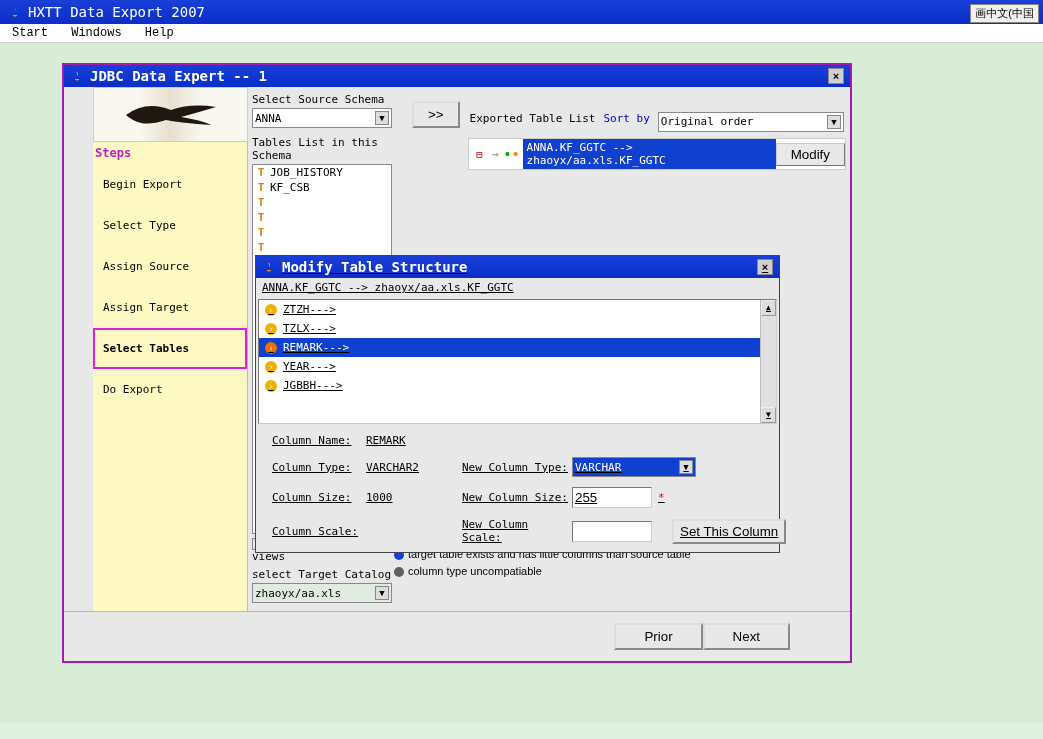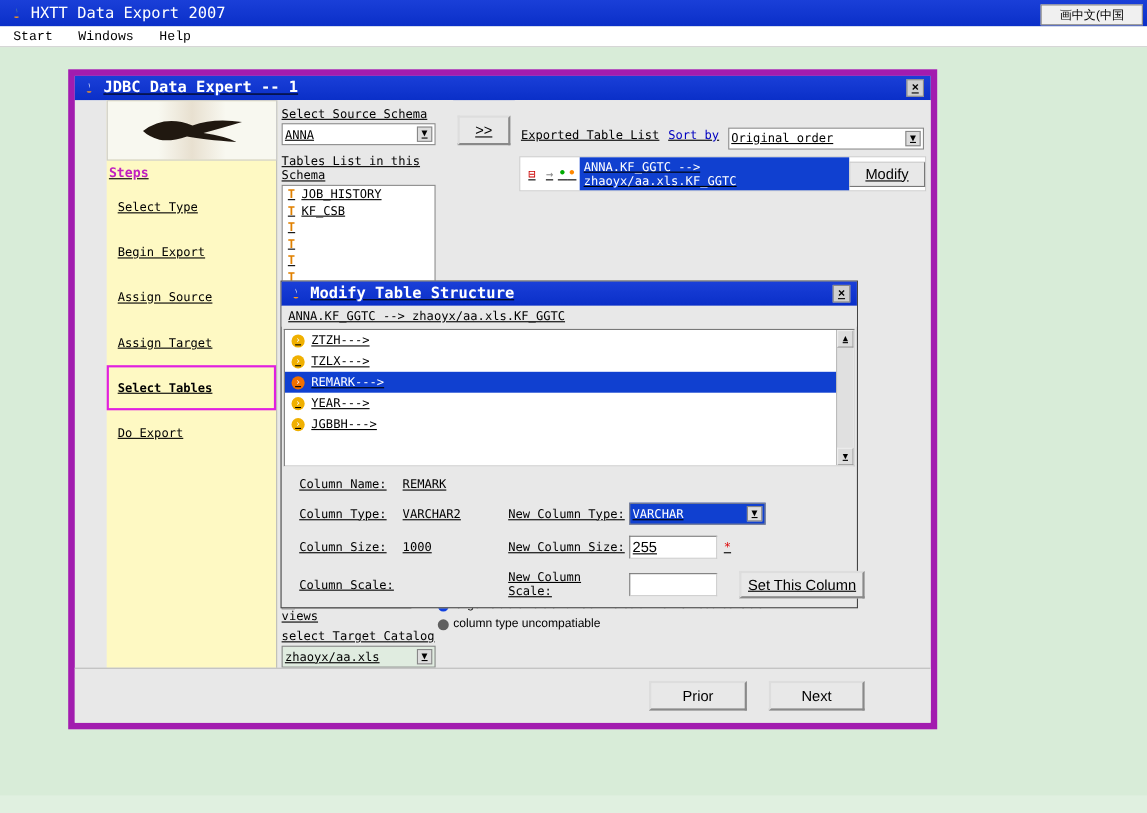--- a/index.html
+++ b/index.html
@@ -1,24 +1,24 @@
 <!DOCTYPE html>
 <html><head>
 <meta charset="utf-8">
 <style>
 * { box-sizing: border-box; margin: 0; padding: 0; }
 body { font-family: "Lucida Console", Monaco, monospace; font-size: 11px; background: #e0f0e0; width: 1043px; height: 739px; overflow: hidden; }
 .titlebar { background: linear-gradient(to bottom, #1a3fd8, #0a2fc8); color: #fff; padding: 4px 8px; font-size: 14px; display: flex; align-items: center; gap: 6px; }
 .java-icon { width: 14px; height: 14px; display: inline-block; }
 .java-icon svg { width: 100%; height: 100%; }
-.lang-badge { position: absolute; top: 4px; right: 4px; background: #f0f0f0; border: 1px solid #888; padding: 1px 16px; font-size: 11px; font-family: sans-serif; }
+.lang-badge { position: absolute; top: 4px; right: 4px; background: #f0f0f0; border: 1px solid #888; padding: 1px 4px; font-size: 11px; font-family: sans-serif; }
 .menubar { background: #fff; padding: 2px 4px; font-family: Liberation Mono, monospace; font-size: 12px; border-bottom: 1px solid #ccc; }
 .menubar span { padding: 2px 8px; cursor: default; }
 .desktop { background: #d8ecd8; width: 100%; height: 680px; position: relative; padding: 10px; }
-.internal-window { position: absolute; background: #e8e8e8; border: 6px solid #a21caf; text-decoration: underline; }
+.internal-window { position: absolute; background: #e8e8e8; border: 2px solid #a21caf; }
 .internal-titlebar { background: linear-gradient(to bottom, #1a3fd8, #0a2fc8); color: #fff; padding: 3px 6px; font-size: 14px; font-weight: bold; display: flex; align-items: center; gap: 6px; }
 .close-x { margin-left: auto; background: #d0d0d0; color: #000; width: 16px; height: 16px; text-align: center; line-height: 14px; font-weight: bold; cursor: pointer; border: 1px solid #888; font-family: sans-serif; font-size: 11px; }
 .wizard-body { display: flex; height: 555px; }
 .steps-panel { width: 155px; background: #fef9c3; border-right: 1px solid #bbb; position: relative; margin-left: 29px; }
 .eagle-img { width: 155px; height: 55px; background: linear-gradient(to right, #f8f8f0 30%, #e8e0d0 50%, #f8f8f0 70%); border: 1px solid #ccc; display: flex; align-items: center; justify-content: center; }
 .eagle-img svg { width: 100px; height: 40px; }
 .steps-title { color: #c020c0; font-weight: bold; padding: 4px 2px; font-size: 12px; }
 .step-item { padding: 12px 8px; cursor: default; border: 2px solid transparent; }
 .step-item.active { border: 2px solid #e020e0; font-weight: bold; }
 .center-panel { width: 160px; padding: 4px; background: #e8e8e8; }
@@ -42,21 +42,21 @@
 .modify-btn { background: #e8e8e8; border: 1px outset #ccc; padding: 3px 14px; cursor: pointer; }
 .legend { position: absolute; bottom: 80px; left: 330px; width: 500px; font-size: 11px; font-family: sans-serif; line-height: 1.6; }
 .legend-row { display: flex; gap: 20px; }
 .legend-item { display: flex; align-items: center; gap: 4px; }
 .dot { width: 10px; height: 10px; border-radius: 50%; display: inline-block; }
 .dot-blue { background: #1040e0; }
 .dot-yellow { background: #e0b010; }
 .dot-orange { background: #f09000; }
 .dot-gray { background: #606060; }
 .cb-box { width: 12px; height: 12px; border: 1px solid #888; display: inline-block; vertical-align: middle; }
-.bottom-bar { position: absolute; bottom: 0; left: 0; right: 0; height: 50px; border-top: 1px solid #bbb; background: #e8e8e8; display: flex; justify-content: flex-end; align-items: center; gap: 20px; padding-right: 60px; }
+.bottom-bar { position: absolute; bottom: 0; left: 0; right: 0; height: 50px; border-top: 1px solid #bbb; background: #e8e8e8; display: flex; justify-content: flex-end; align-items: center; padding-right: 60px; }
 .nav-btn { padding: 4px 28px; background: #e8e8e8; border: 2px outset #ddd; cursor: pointer; }
 
 .modal { position: absolute; left: 255px; top: 212px; width: 525px; background: #e8e8e8; border: 1px solid #444; z-index: 10; text-decoration: underline; }
 .modal-path { padding: 3px 6px; font-size: 11px; background: #e8e8e8; }
 .col-list { height: 125px; background: #fff; border: 1px inset #ccc; margin: 2px 2px; overflow: hidden; position: relative; display: flex; }
 .col-list-inner { flex: 1; }
 .col-item { display: flex; align-items: center; padding: 3px 6px; gap: 6px; }
 .col-item.selected { background: #1040d0; color: #fff; }
 .arrow-icon { width: 12px; height: 12px; border-radius: 50%; background: #f0b000; display: inline-flex; align-items: center; justify-content: center; color: #fff; font-size: 9px; }
 .arrow-icon.sel { background: #f07000; }
@@ -106,22 +106,22 @@
 
     <div class="wizard-body">
 
       <div class="steps-panel">
         <div class="eagle-img">
           <svg viewBox="0 0 100 40">
               <path fill="#201810" d="M5 20 Q25 5 50 15 Q70 8 95 12 Q75 18 60 22 Q80 25 90 30 Q60 28 45 25 Q30 30 20 28 Q10 25 5 20z"></path>
             </svg>
         </div>
         <div class="steps-title">Steps</div>
+        <div class="step-item">Begin Export</div>
         <div class="step-item">Select Type</div>
-        <div class="step-item">Begin Export</div>
         <div class="step-item">Assign Source</div>
         <div class="step-item">Assign Target</div>
         <div class="step-item active">Select Tables</div>
         <div class="step-item">Do Export</div>
       </div>
 
       <div class="center-panel">
         <div class="label">Select Source Schema</div>
         <div class="dropdown">
           <span>ANNA</span>

